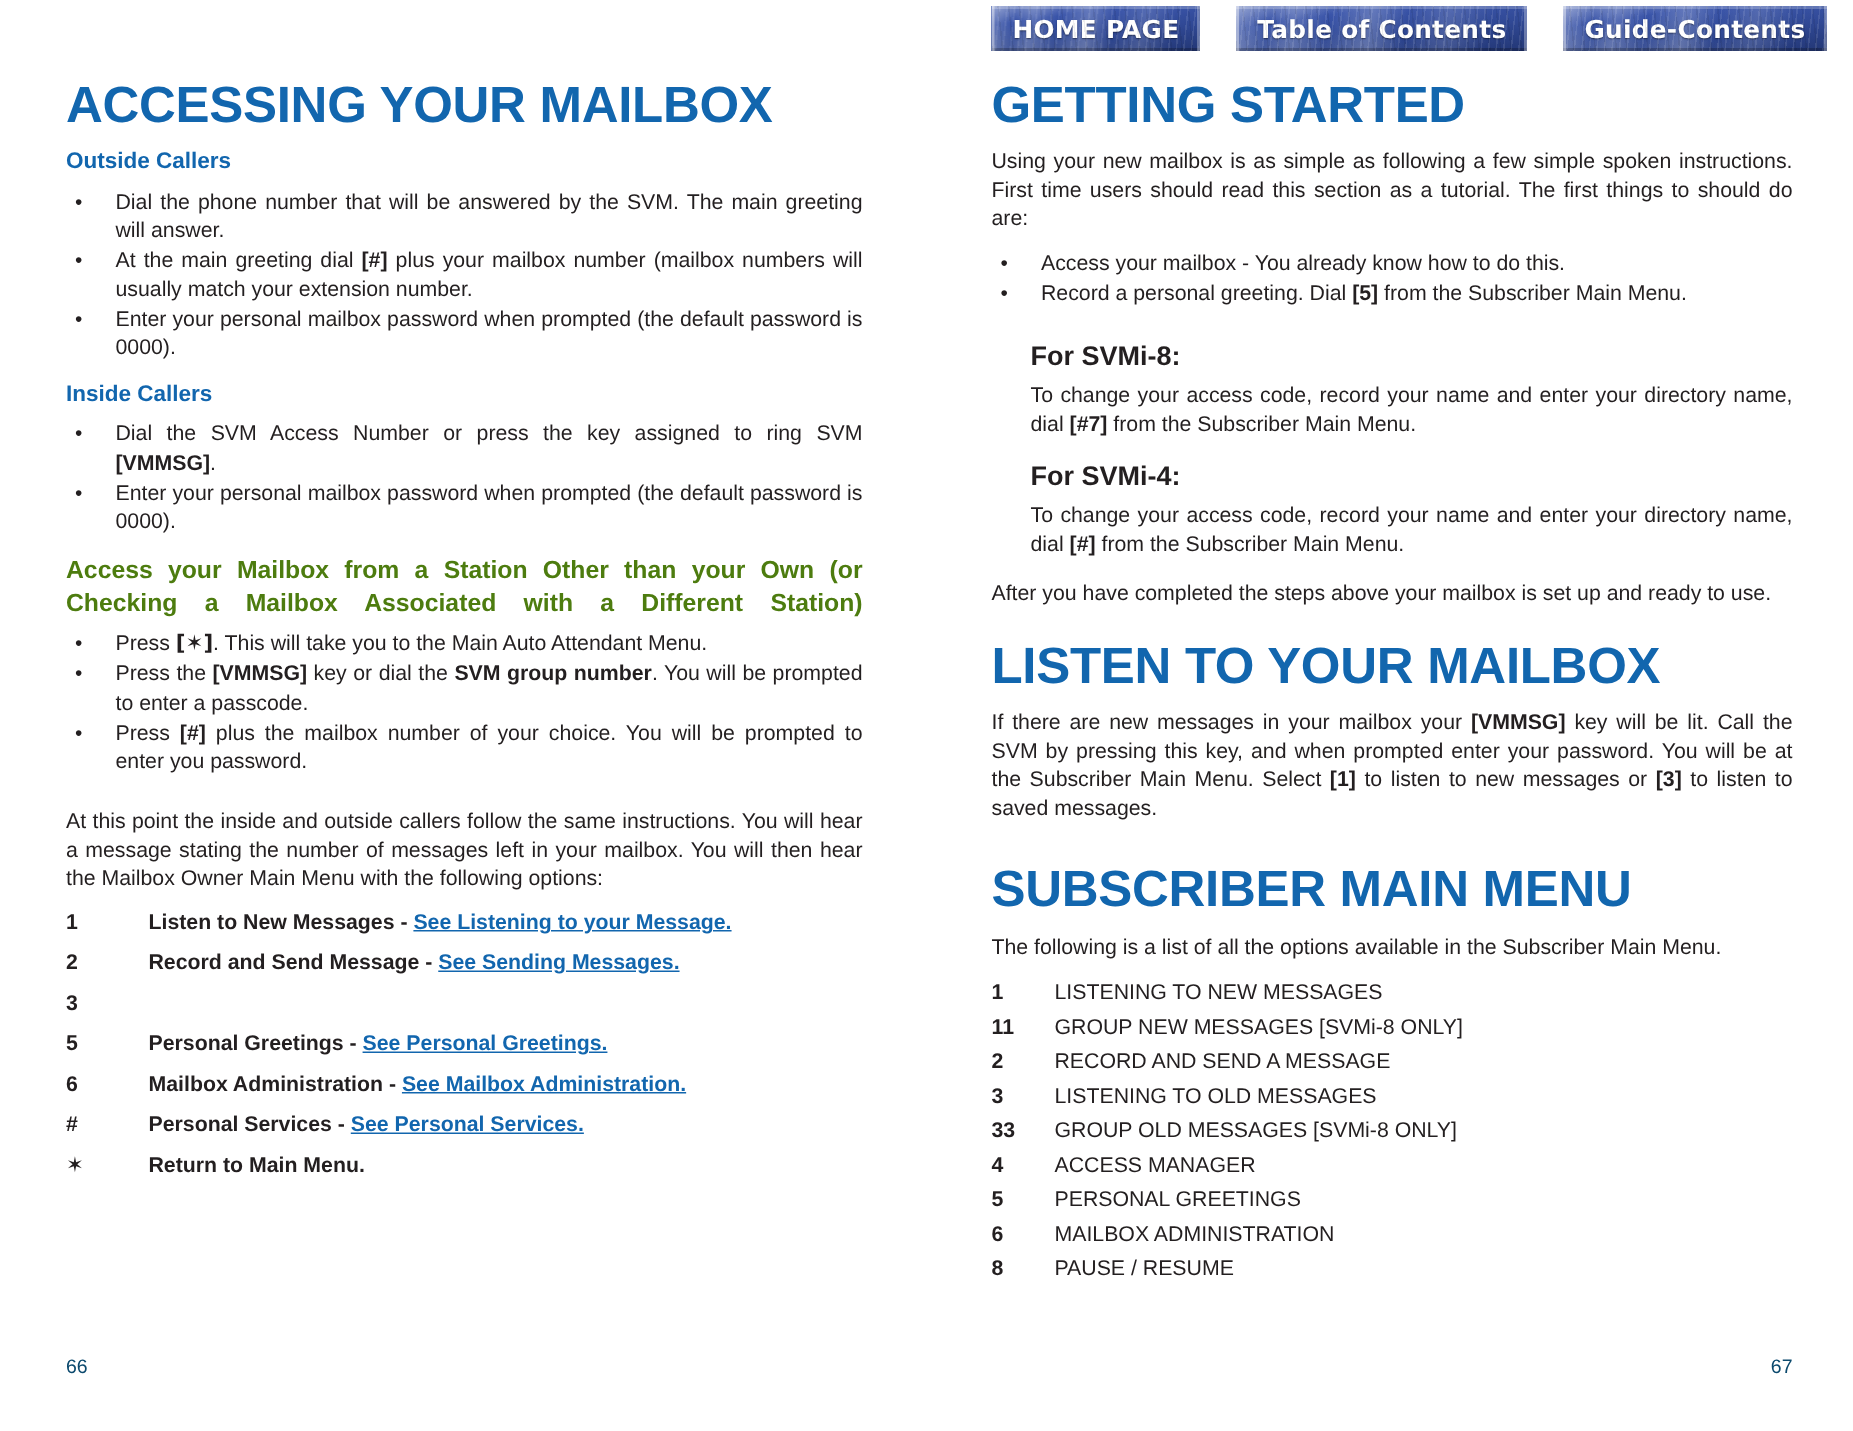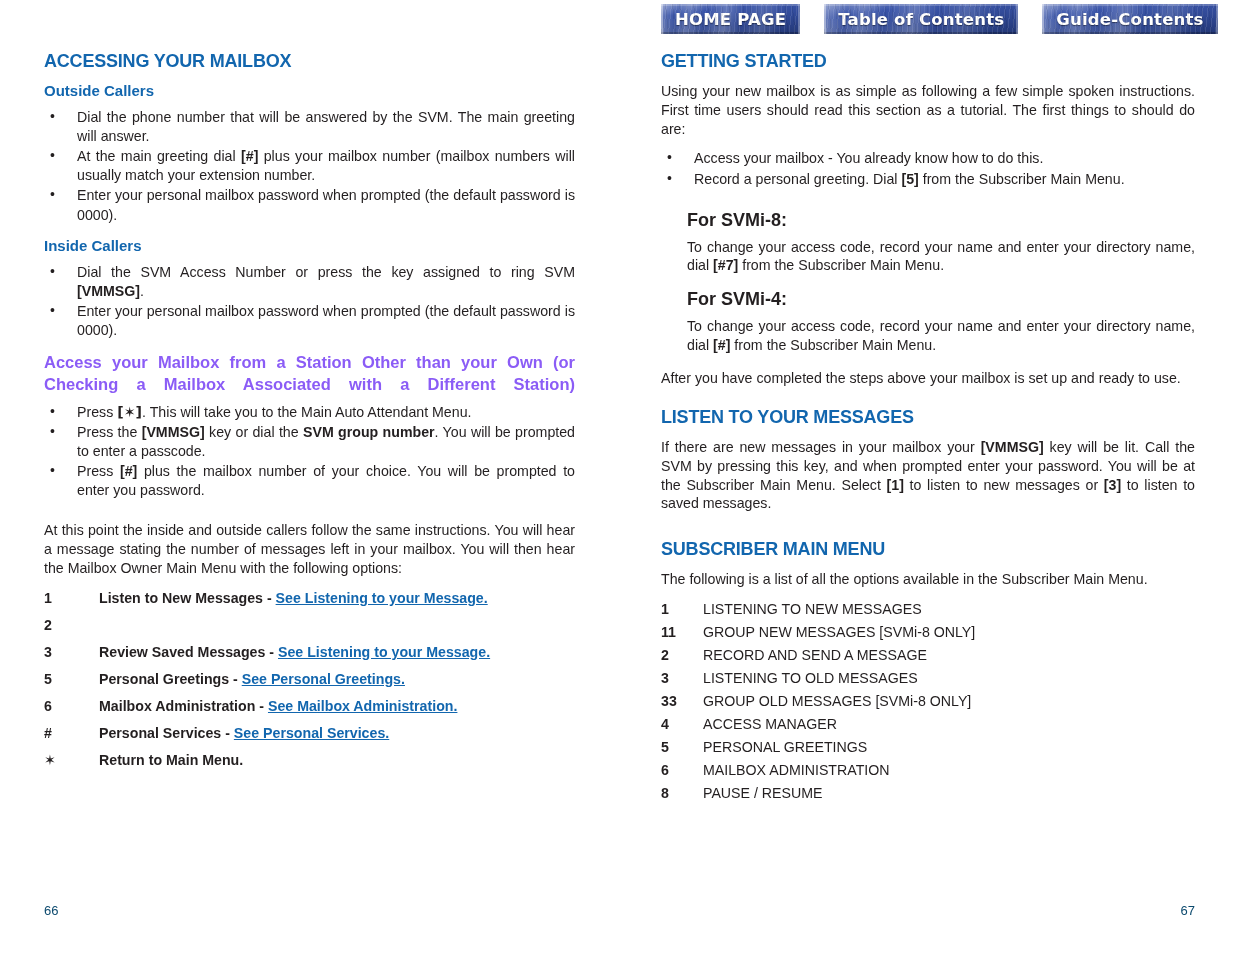--- a/index.html
+++ b/index.html
@@ -68,35 +68,35 @@
     position:absolute; inset:0;
     background-image:
       repeating-linear-gradient(96deg, rgba(255,255,255,.10) 0px, rgba(255,255,255,.10) 1px, rgba(255,255,255,0) 1px, rgba(255,255,255,0) 5px),
       repeating-linear-gradient(84deg, rgba(0,0,0,.07) 0px, rgba(0,0,0,.07) 1px, rgba(0,0,0,0) 1px, rgba(0,0,0,0) 7px);
     pointer-events:none;
   }
 
   
   h1.big {
     color: #1266ae;
-    font-size: 18px;
+    font-size: 34px;
     font-weight: bold;
     margin: 0 0 10px 0;
     letter-spacing: -0.2px;
     line-height: 1.1;
   }
   h2.sub {
     color: #1266ae;
     font-size: 15px;
     font-weight: bold;
     margin: 0 0 9px 0;
     line-height: 1.15;
   }
   h2.wide {
-    color: #8b5cf6;
+    color: #4d7c0f;
     font-size: 16.5px;
     font-weight: bold;
     margin: 0 0 7px 0;
     line-height: 1.32;
     text-align: justify;
     text-align-last: justify;
   }
   p.body {
     font-size: 14.2px;
     line-height: 1.33;
@@ -223,24 +223,24 @@
 
     <p class="body">At this point the inside and outside callers follow the same instructions. You will hear a message stating the number of messages left in your mailbox. You will then hear the Mailbox Owner Main Menu with the following options:</p>
 
     <div class="optlist">
       <div class="optrow">
         <span class="key">1</span>
         <span class="val"><span>Listen to New Messages - </span><a class="xref">See Listening to your Message.</a></span>
       </div>
       <div class="optrow">
         <span class="key">2</span>
+        <span class="val"><span>Record and Send Message - </span><a class="xref">See Sending Messages.</a></span>
       </div>
       <div class="optrow">
         <span class="key">3</span>
-        <span class="val"><span>Review Saved Messages - </span><a class="xref">See Listening to your Message.</a></span>
       </div>
       <div class="optrow">
         <span class="key">5</span>
         <span class="val"><span>Personal Greetings - </span><a class="xref">See Personal Greetings.</a></span>
       </div>
       <div class="optrow">
         <span class="key">6</span>
         <span class="val"><span>Mailbox Administration - </span><a class="xref">See Mailbox Administration. </a></span>
       </div>
       <div class="optrow">
@@ -290,21 +290,21 @@
 
     <div class="indent">
       <div class="sublabel">For SVMi-4:</div>
       <p class="subpara"><span>To change your access code, record your name and enter your directory name, dial </span><b>[#]</b><span> from the Subscriber Main Menu.</span></p>
     </div>
 
     <p class="body">After you have completed the steps above your mailbox is set up and ready to use.</p>
 
     <div class="spacer-sm"></div>
 
-    <h1 class="big">LISTEN TO YOUR MESSAGES</h1>
+    <h1 class="big">LISTEN TO YOUR MAILBOX</h1>
 
     <p class="body"><span>If there are new messages in your mailbox your </span><b>[VMMSG]</b><span> key will be lit. Call the SVM by pressing this key, and when prompted enter your password. You will be at the Subscriber Main Menu. Select </span><b>[1]</b><span> to listen to new messages or </span><b>[3]</b><span> to listen to saved messages.</span></p>
 
     <div class="spacer-md"></div>
 
     <h1 class="big">SUBSCRIBER MAIN MENU</h1>
 
     <p class="body">The following is a list of all the options available in the Subscriber Main Menu.</p>
 
     <div class="optlist plain">

